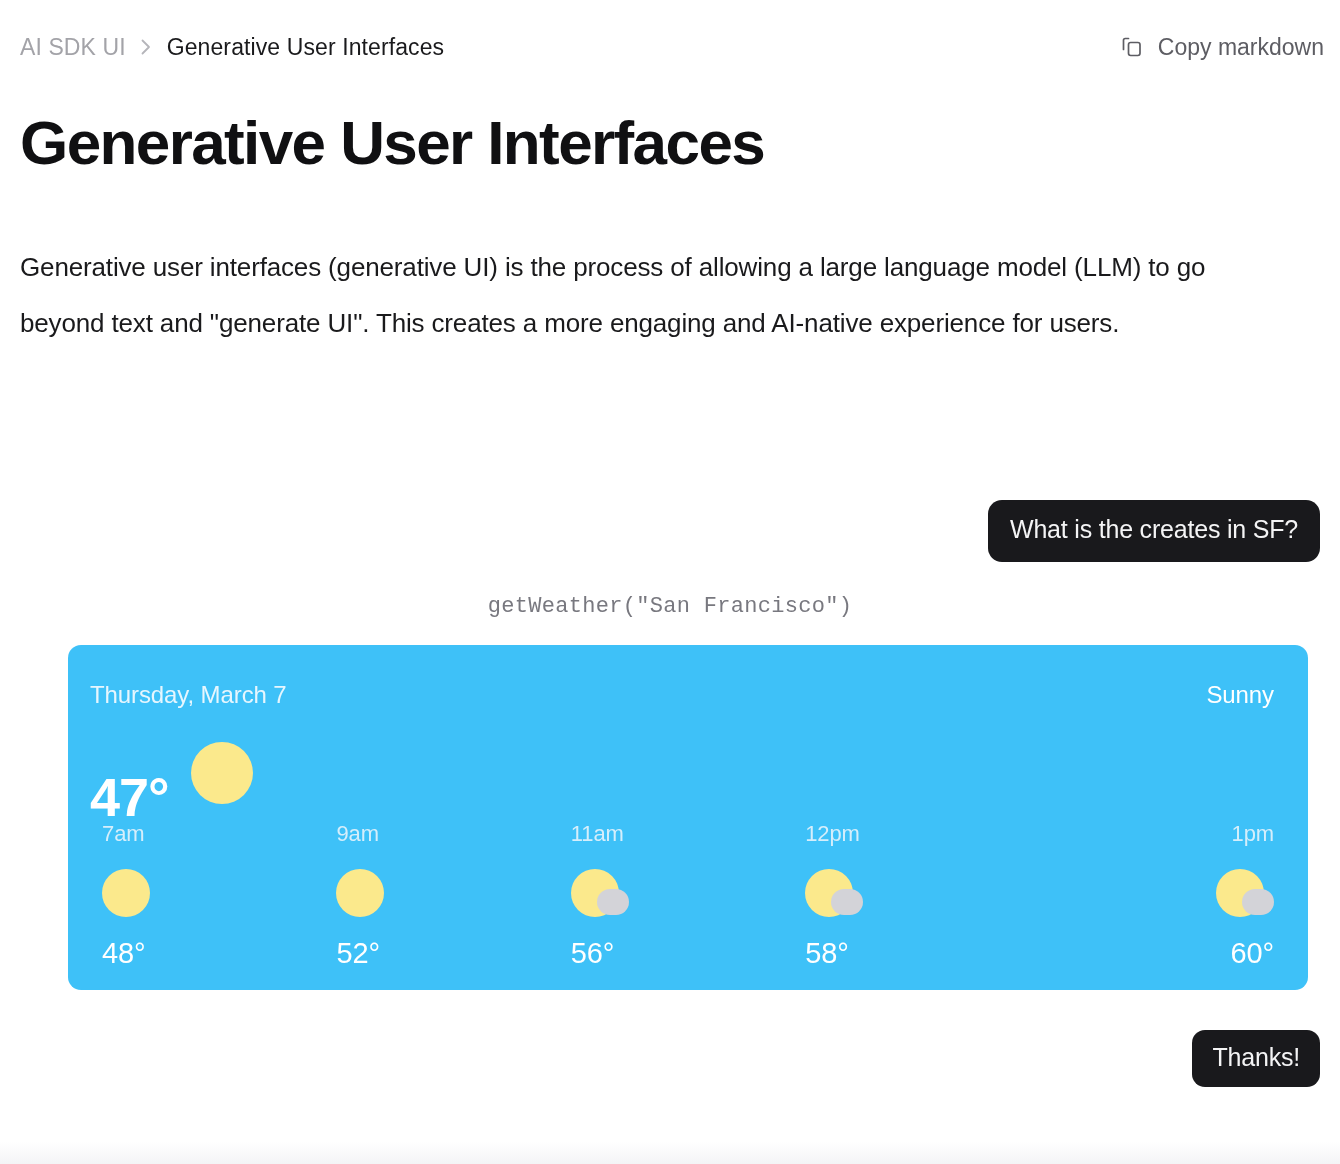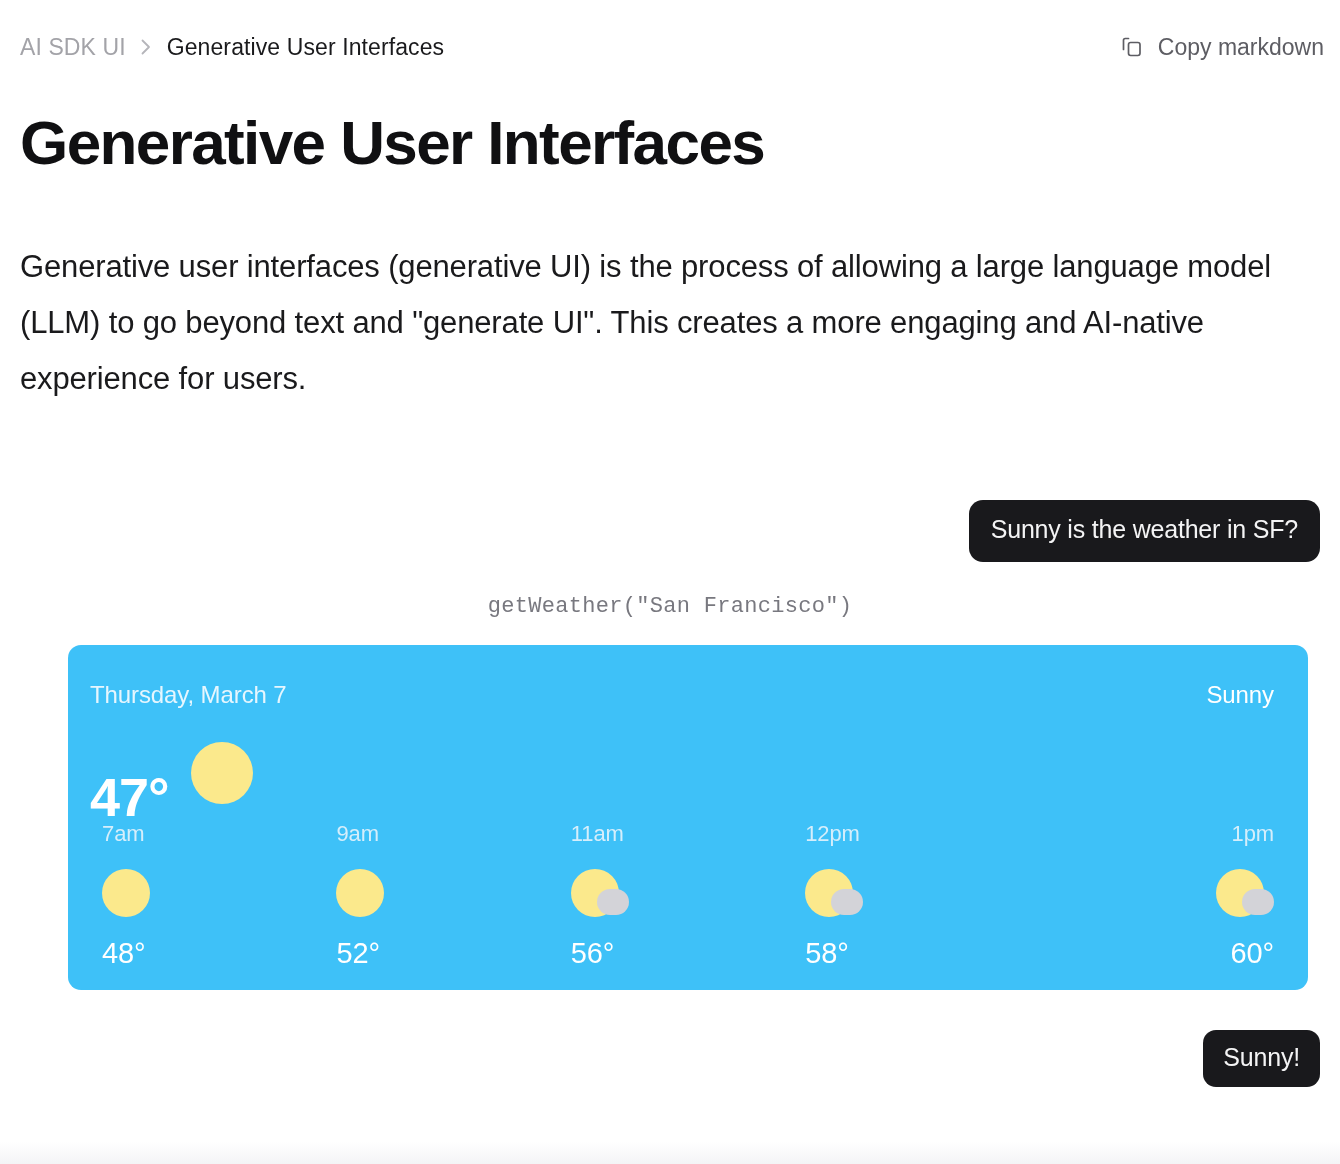--- a/index.html
+++ b/index.html
@@ -70,21 +70,21 @@
     font-size: 62px;
     line-height: 1.12;
     font-weight: 700;
     letter-spacing: -1.6px;
     color: #101012;
   }
 
   .intro {
     margin-top: 62px;
     width: 1272px;
-    font-size: 31px;
+    font-size: 26px;
     line-height: 56px;
     color: #1a1a1c;
     letter-spacing: -0.15px;
   }
 
   
   .chat {
     position: absolute;
     left: 20px;
     top: 500px;
@@ -268,21 +268,21 @@
   </div>
 
   <div class="article">
     <h1 class="page-title">Generative User Interfaces</h1>
     <p class="intro">Generative user interfaces (generative UI) is the process of allowing a large language model (LLM) to go beyond text and "generate UI". This creates a more engaging and AI-native experience for users.</p>
   </div>
 
   <div class="chat">
 
     <div class="row-right">
-      <div class="bubble-user">Sunny is the weather in SF?</div>
+      <div class="bubble-user">What is the creates in SF?</div>
     </div>
 
     <div class="tool-call">getWeather("San Francisco")</div>
 
     <div class="weather-card">
       <div class="wc-head">
         <div class="wc-date">Thursday, March 7</div>
         <div class="wc-cond">Sunny</div>
       </div>
 
@@ -327,19 +327,19 @@
           <div class="hour-icon">
               <span class="sun"></span>
               <span class="cloud"></span>
             </div>
           <div class="hour-temp">60°</div>
         </div>
       </div>
     </div>
 
     <div class="row-thanks">
-      <div class="bubble-thanks">Sunny!</div>
+      <div class="bubble-thanks">Thanks!</div>
     </div>
 
   </div>
 
   <div class="bottom-fade"></div>
 </div>
 
 </body></html>

